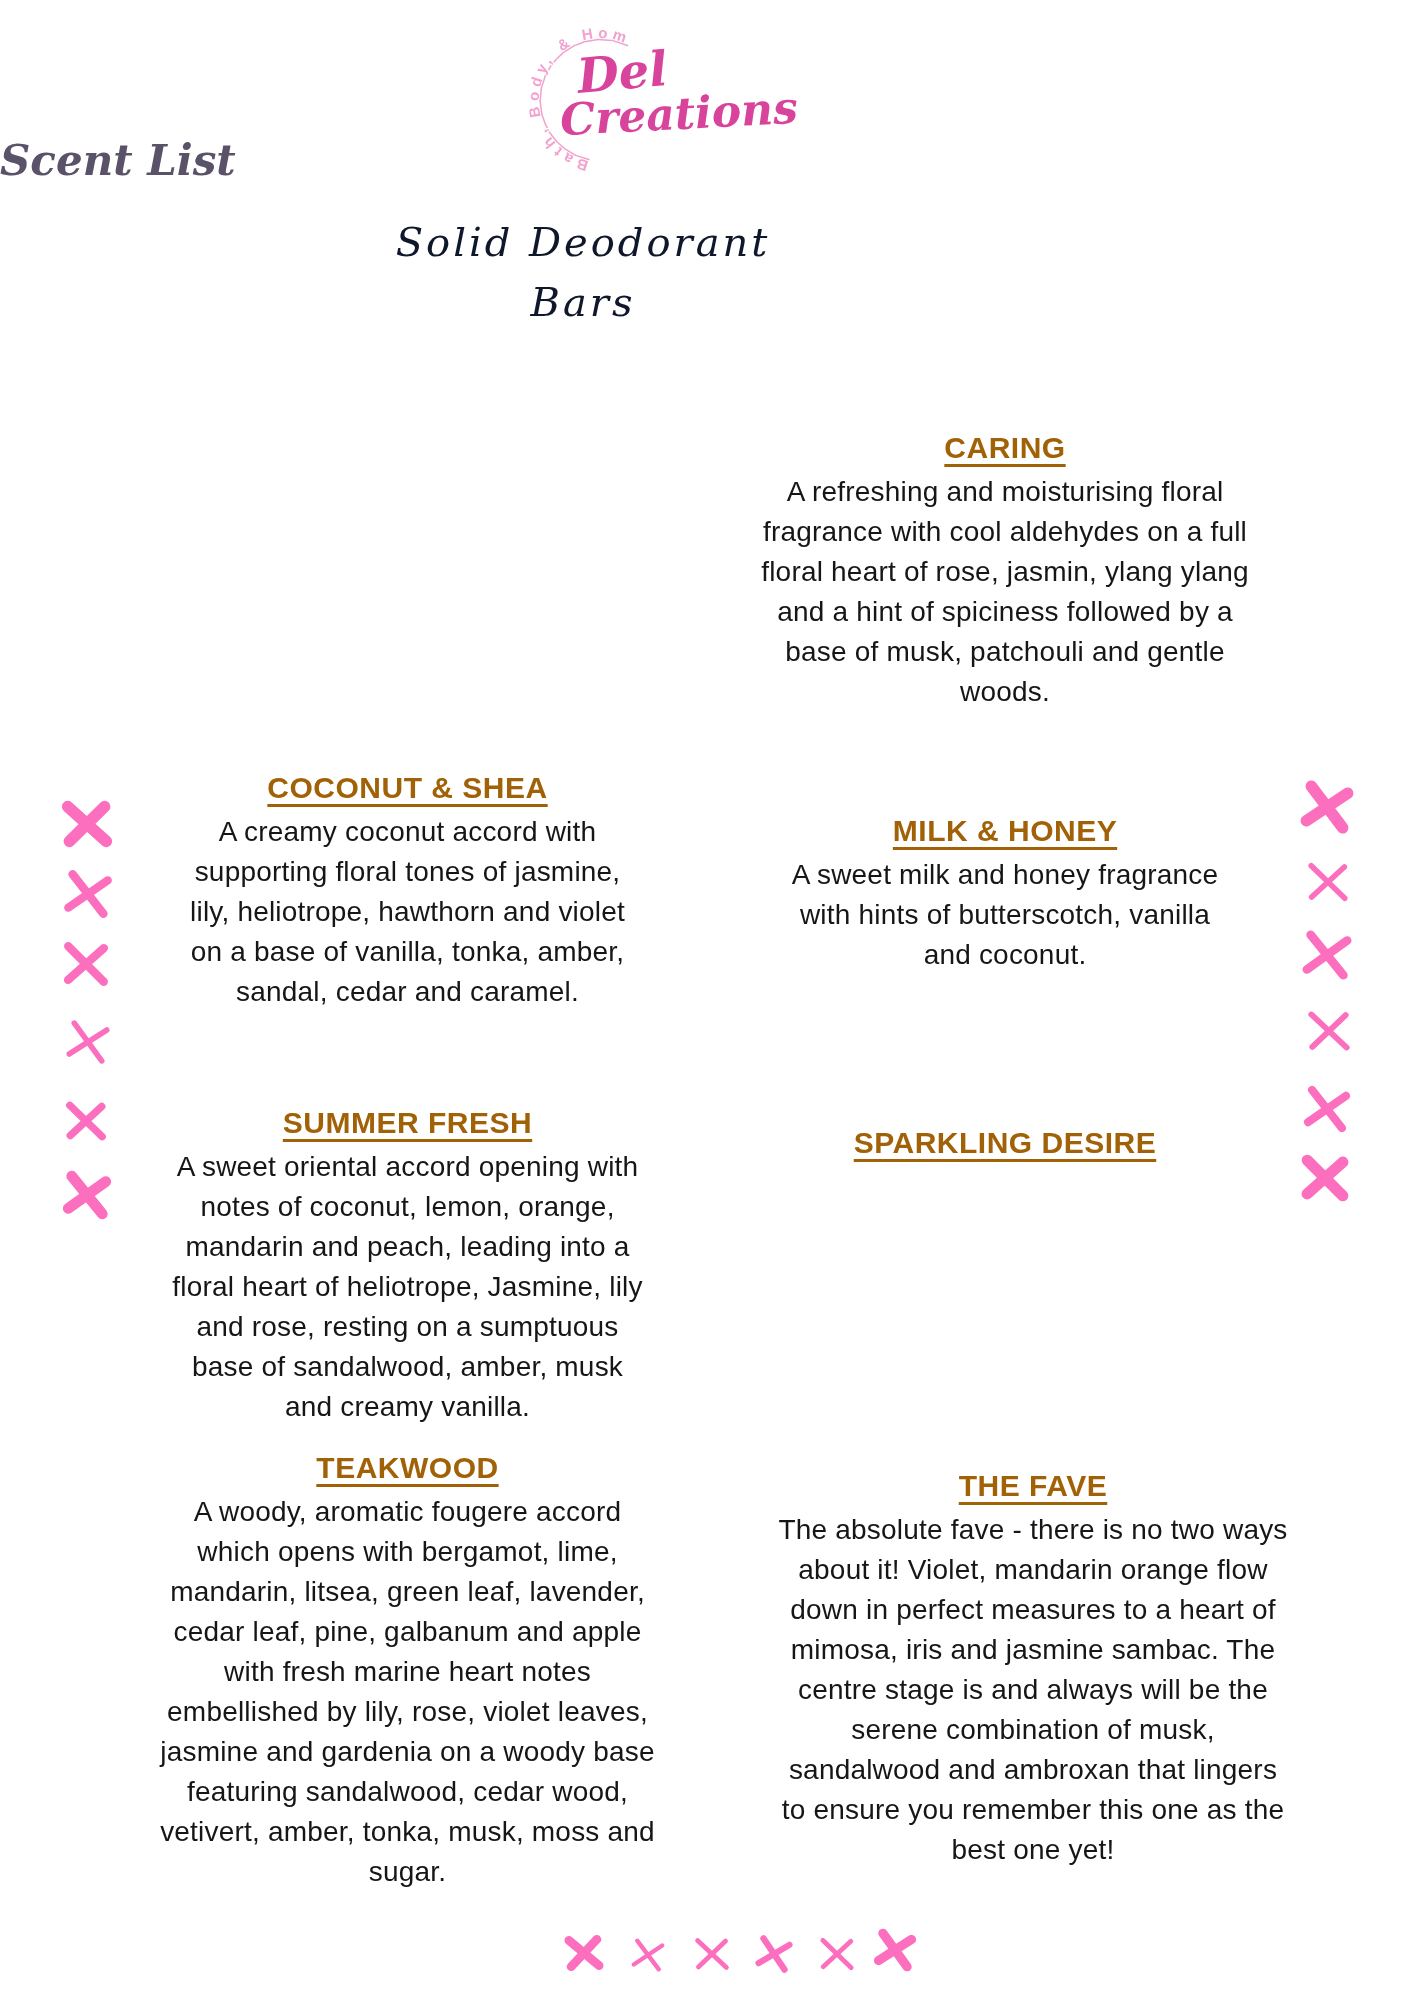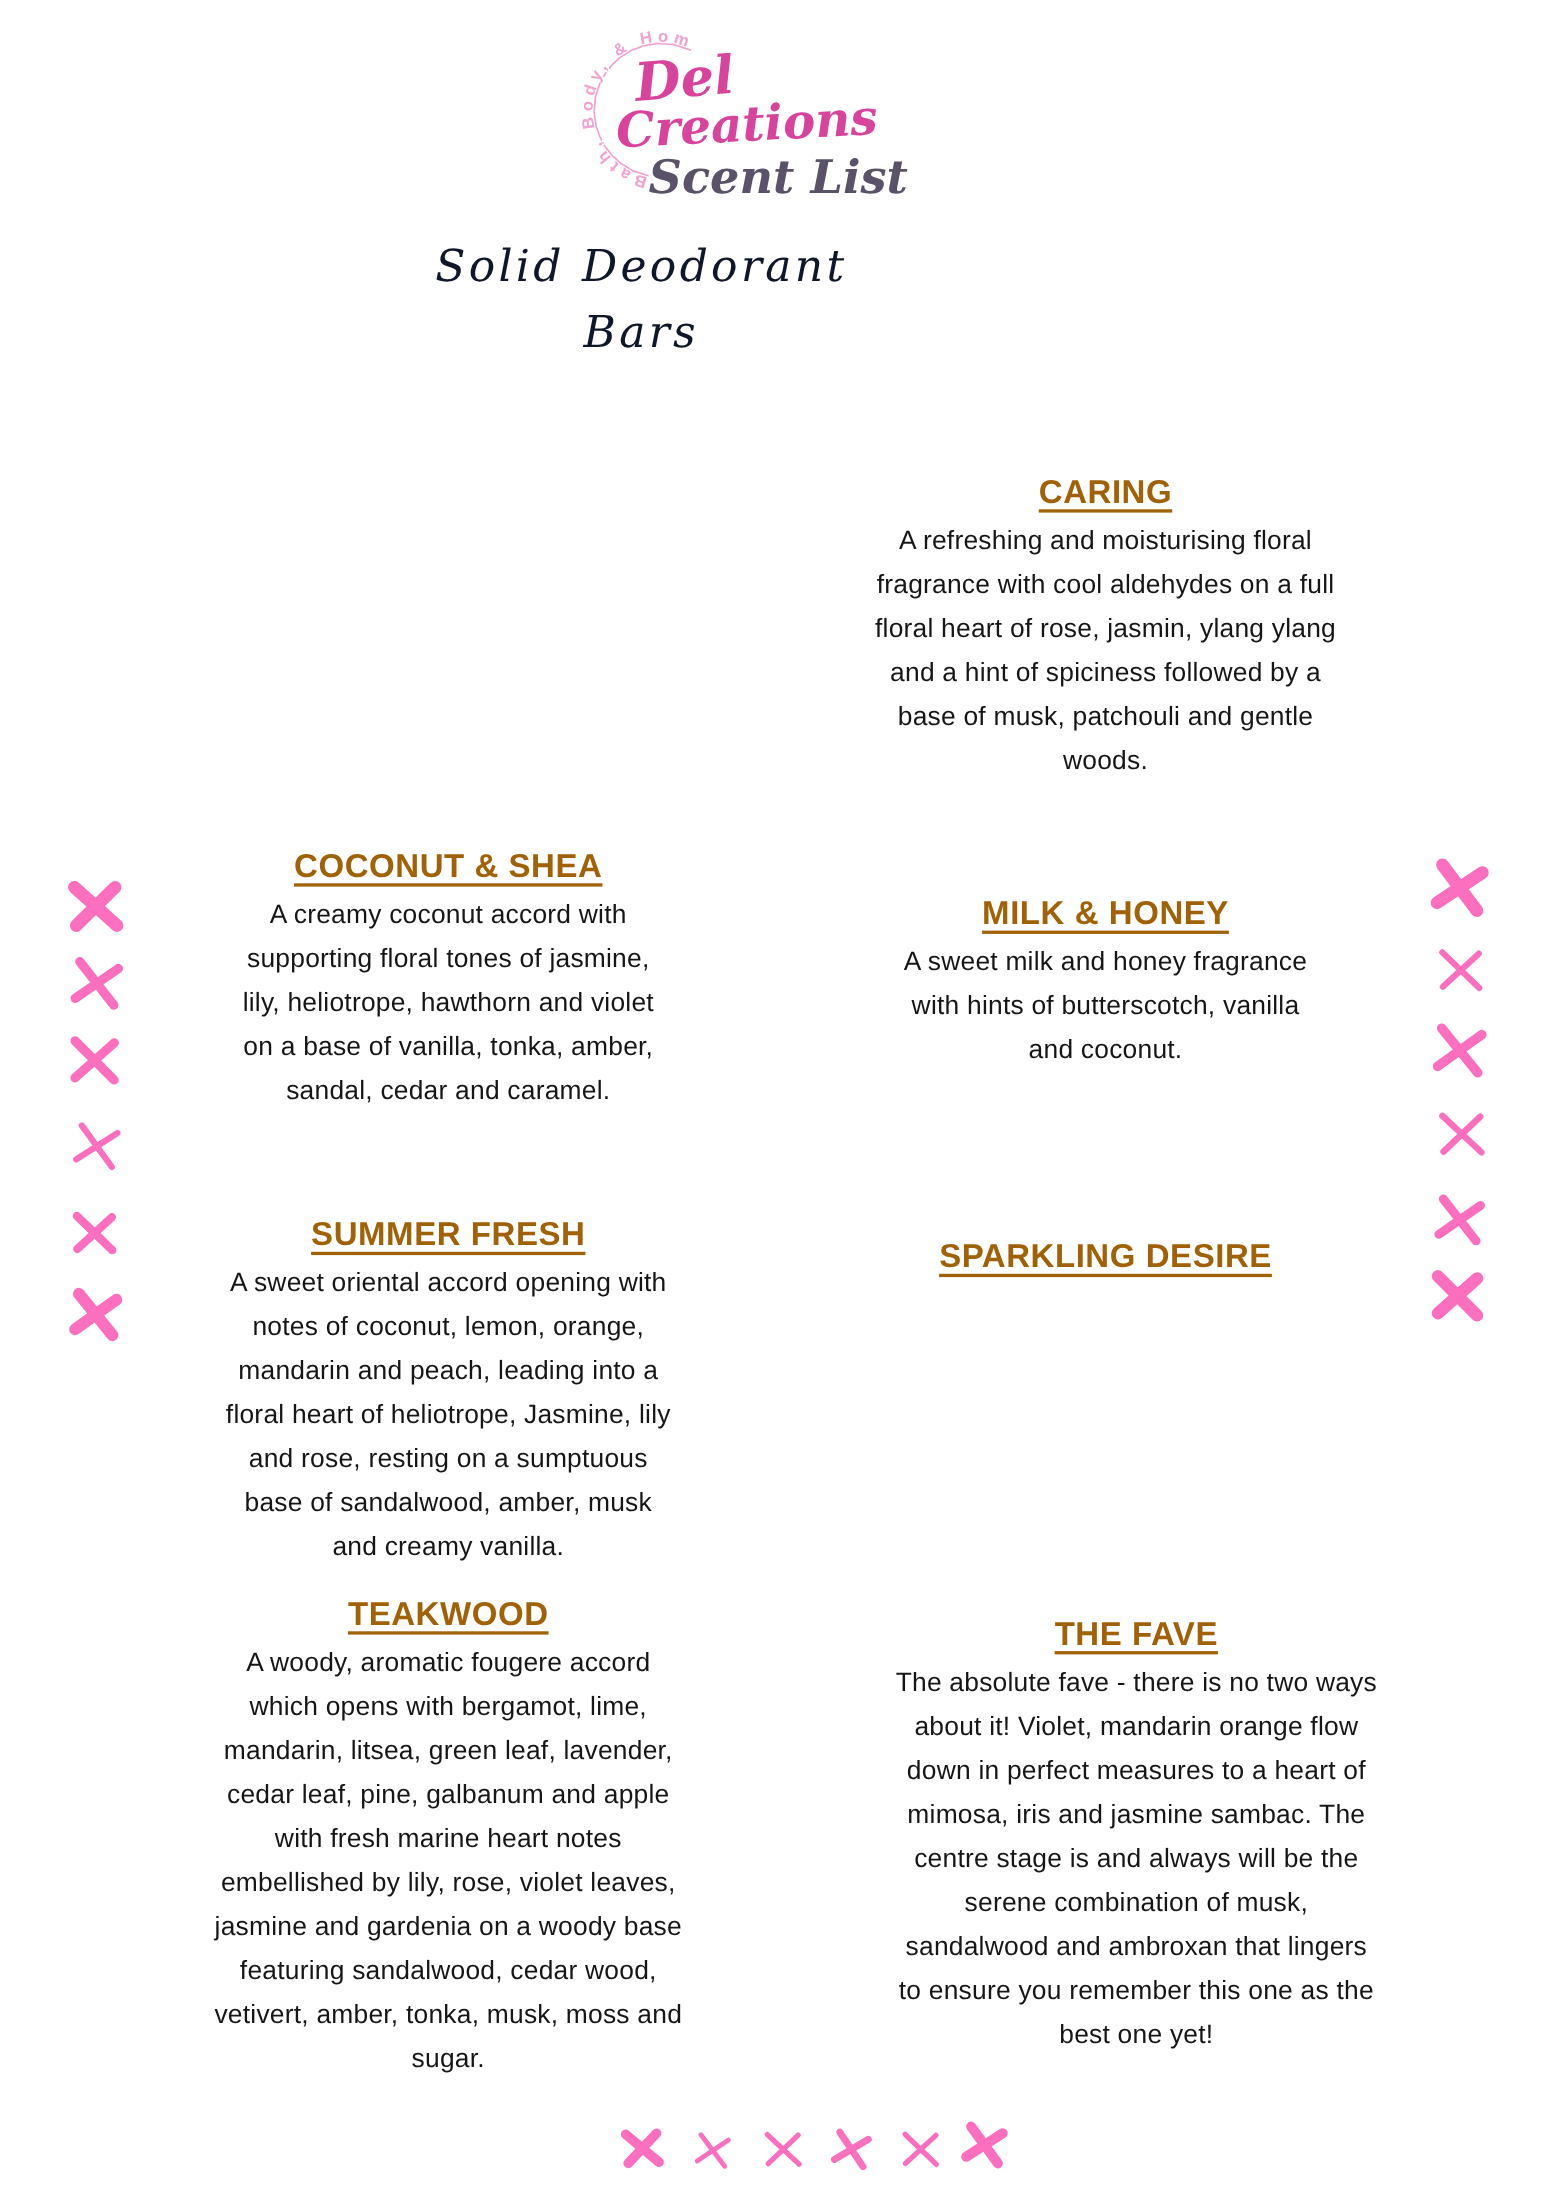--- a/index.html
+++ b/index.html
@@ -25,21 +25,20 @@
     position:absolute;
     font-family:"DejaVu Serif", serif;
     font-style:italic; font-weight:700;
     color:#d8449c;
     white-space:nowrap;
   }
   .brand-del   { left:577px; top:44px;  font-size:48px; transform:rotate(-5deg); }
   .brand-crea  { left:560px; top:88px;  font-size:44px; transform:rotate(-3deg); }
   .scent-list-title {
     position:absolute; left:0; top:136px; width:1415px;
-    text-align:center;
     font-family:"DejaVu Serif", serif;
     font-style:italic; font-weight:700;
     font-size:42px; color:#5a5268;
   }
   .product-title {
     position:absolute; left:0; top:212px; width:1166px;
     text-align:center;
     font-family:"DejaVu Serif", serif;
     font-style:italic; font-weight:400;
     font-size:40px; line-height:60px; letter-spacing:3px;
@@ -56,21 +55,21 @@
     margin:0 0 6px 0;
     font-size:30px; line-height:36px;
     font-weight:800; letter-spacing:0.5px;
     color:#a16207;
     text-decoration:underline;
     text-decoration-thickness:3px;
     text-underline-offset:6px;
   }
   .scent-desc {
     margin:0;
-    font-size:24px; line-height:40px;
+    font-size:28px; line-height:40px;
     font-weight:500; letter-spacing:0.2px;
     color:#161616;
     white-space:pre-line;
   }
 
   
   .xmark { position:absolute; }
   .xmark svg { display:block; width:100%; height:100%; }
   .xmark line { stroke:#fb6fbe; stroke-linecap:round; }
   .x-bold line { stroke-width:12; }

